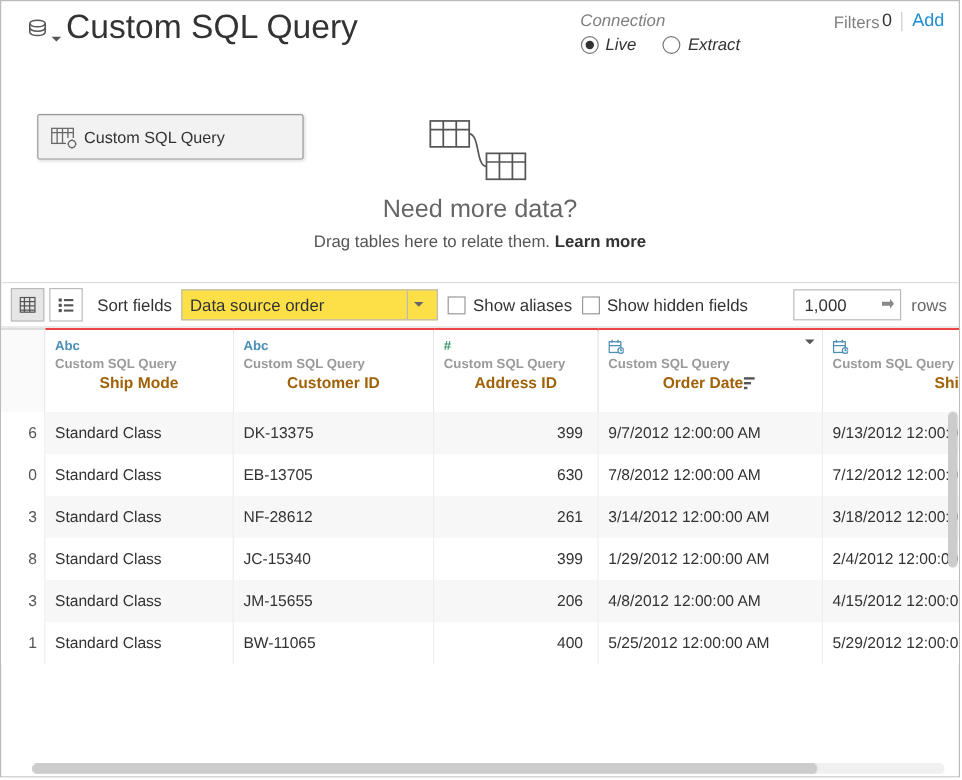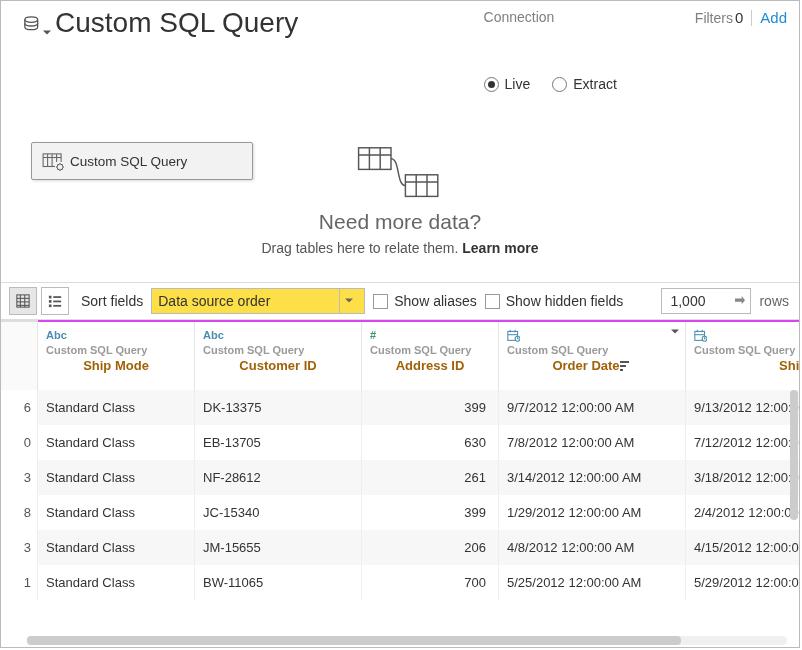--- a/index.html
+++ b/index.html
@@ -42,30 +42,30 @@
     color: #333;
     margin: 2px 0 0 2px;
     flex: 0 0 auto;
   }
   .top-spacer { flex: 1 1 auto; }
   .conn-block {
     margin-top: 4px;
     display: flex;
     flex-direction: column;
     gap: 4px;
+    font-style: italic;
   }
   .conn-label {
     font-size: 14px;
     color: #7f7f7f;
   }
   .radio-row {
     display: flex;
     gap: 22px;
     align-items: center;
-    margin-top: 47px;
   }
   .radio {
     display: inline-flex;
     align-items: center;
     gap: 6px;
     font-size: 14px;
     color: #333;
     cursor: pointer;
   }
   .radio-circle {
@@ -261,21 +261,21 @@
     font-size: 13px;
     width: 890px;
     table-layout: fixed;
   }
   .grid th, .grid td {
     text-align: left;
     padding: 0 8px;
     white-space: nowrap;
   }
   .grid thead th {
-    border-top: 2px solid #d946ef;
+    border-top: 2px solid #ef4444;
     border-right: 1px solid #e5e5e5;
     background: #fff;
     vertical-align: top;
     padding-top: 6px;
     padding-bottom: 6px;
     height: 56px;
   }
   .grid thead th.rownum-head {
     width: 20px;
     background: #fafafa;
@@ -598,21 +598,21 @@
               <td>Standard Class</td>
               <td>JM-15655</td>
               <td class="num">206</td>
               <td>4/8/2012 12:00:00 AM</td>
               <td>4/15/2012 12:00:00 AM</td>
             </tr>
             <tr>
               <td class="rownum">1</td>
               <td>Standard Class</td>
               <td>BW-11065</td>
-              <td class="num">700</td>
+              <td class="num">400</td>
               <td>5/25/2012 12:00:00 AM</td>
               <td>5/29/2012 12:00:00 AM</td>
             </tr>
           </tbody>
       </table>
     </div>
     <div class="vscrollbar"></div>
     <div class="hscrollbar-track">
       <div class="hscrollbar-thumb"></div>
     </div>

